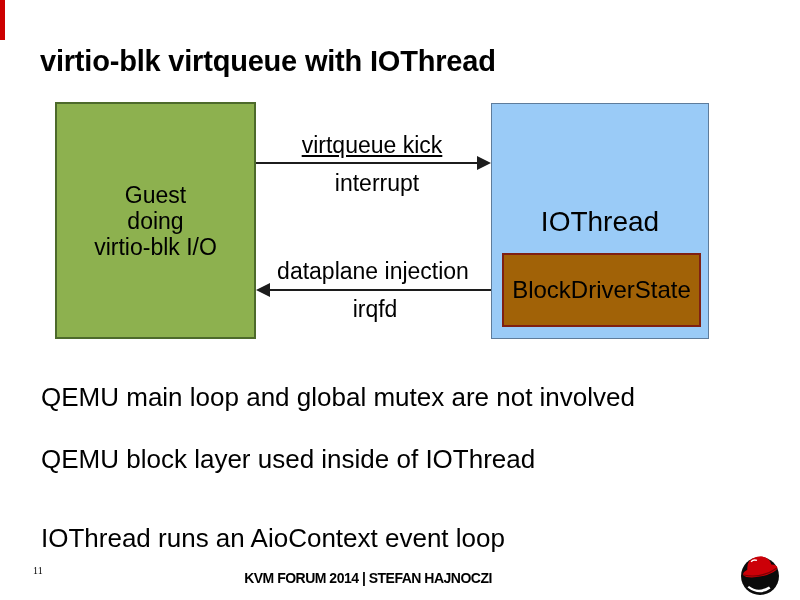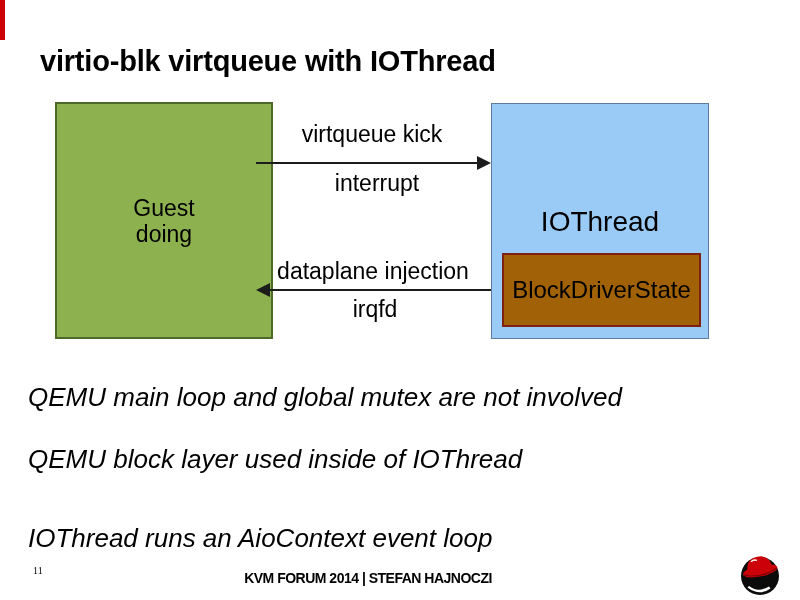--- a/index.html
+++ b/index.html
@@ -18,21 +18,21 @@
     background: #cc0000;
   }
   .slide-title {
     position: absolute; left: 40px; top: 45px;
     font-size: 29px; font-weight: bold;
     letter-spacing: -0.2px;
     white-space: nowrap;
   }
   .box { position: absolute; }
   .guest-box {
-    left: 55px; top: 102px; width: 218px; height: 237px;
+    left: 55px; top: 102px; width: 201px; height: 237px;
     background: #8db14f;
     border: 2px solid #4d6a2b;
     display: flex; flex-direction: column;
     align-items: center; justify-content: center;
     text-align: center;
     font-size: 23px; line-height: 26px;
   }
   .iothread-box {
     left: 491px; top: 103px; width: 218px; height: 236px;
     background: #9acbf7;
@@ -69,29 +69,28 @@
     border-top: 7px solid transparent;
     border-bottom: 7px solid transparent;
     border-right: 14px solid #1c1c1c;
   }
   .arrow-label {
     position: absolute;
     transform: translateX(-50%);
     font-size: 23px; line-height: 24px;
     white-space: nowrap;
   }
-  .lbl-kick-top    { left: 372px; top: 122px; }
+  .lbl-kick-top    { left: 372px; top: 133px; text-decoration: underline; }
   .lbl-kick-bottom { left: 377px; top: 171px; }
   .lbl-irq-top     { left: 373px; top: 259px; }
   .lbl-irq-bottom  { left: 375px; top: 297px; }
   .bullet {
-    position: absolute; left: 28px;
+    position: absolute; left: 41px;
     font-size: 26px; line-height: 30px;
     white-space: nowrap;
-    font-style: italic;
   }
   .bullet-1 { top: 382px; }
   .bullet-2 { top: 444px; text-align: right; }
   .bullet-3 { top: 506px; margin-top: 17px; }
   .page-number {
     position: absolute; left: 33px; top: 565px;
     font-family: "Liberation Serif", "DejaVu Serif", serif;
     font-size: 10px;
   }
   .footer-text {
@@ -109,20 +108,21 @@
 </head>
 <body>
 
 <div class="accent-bar"></div>
 
 <h1 class="slide-title">virtio-blk virtqueue with IOThread</h1>
 
 <div class="box guest-box">
   <div>Guest</div>
   <div>doing</div>
+  <div>virtio-blk I/O</div>
 </div>
 
 <div class="box iothread-box">
   <div class="iothread-label">IOThread</div>
   <div class="bds-box">
     <span>BlockDriverState</span>
   </div>
 </div>
 
 <div class="arrow-line kick-line"></div>

